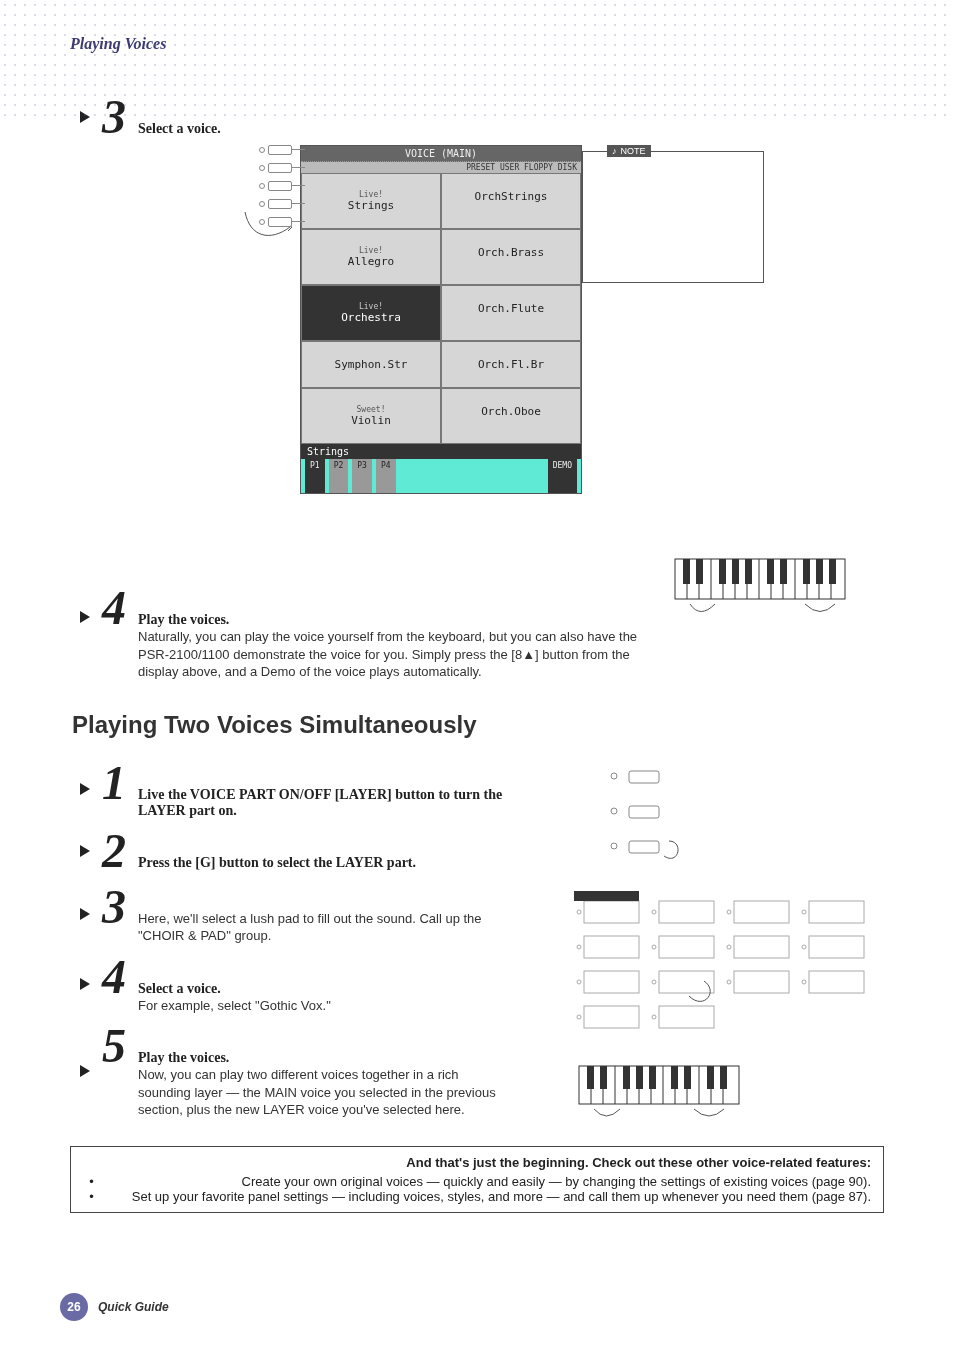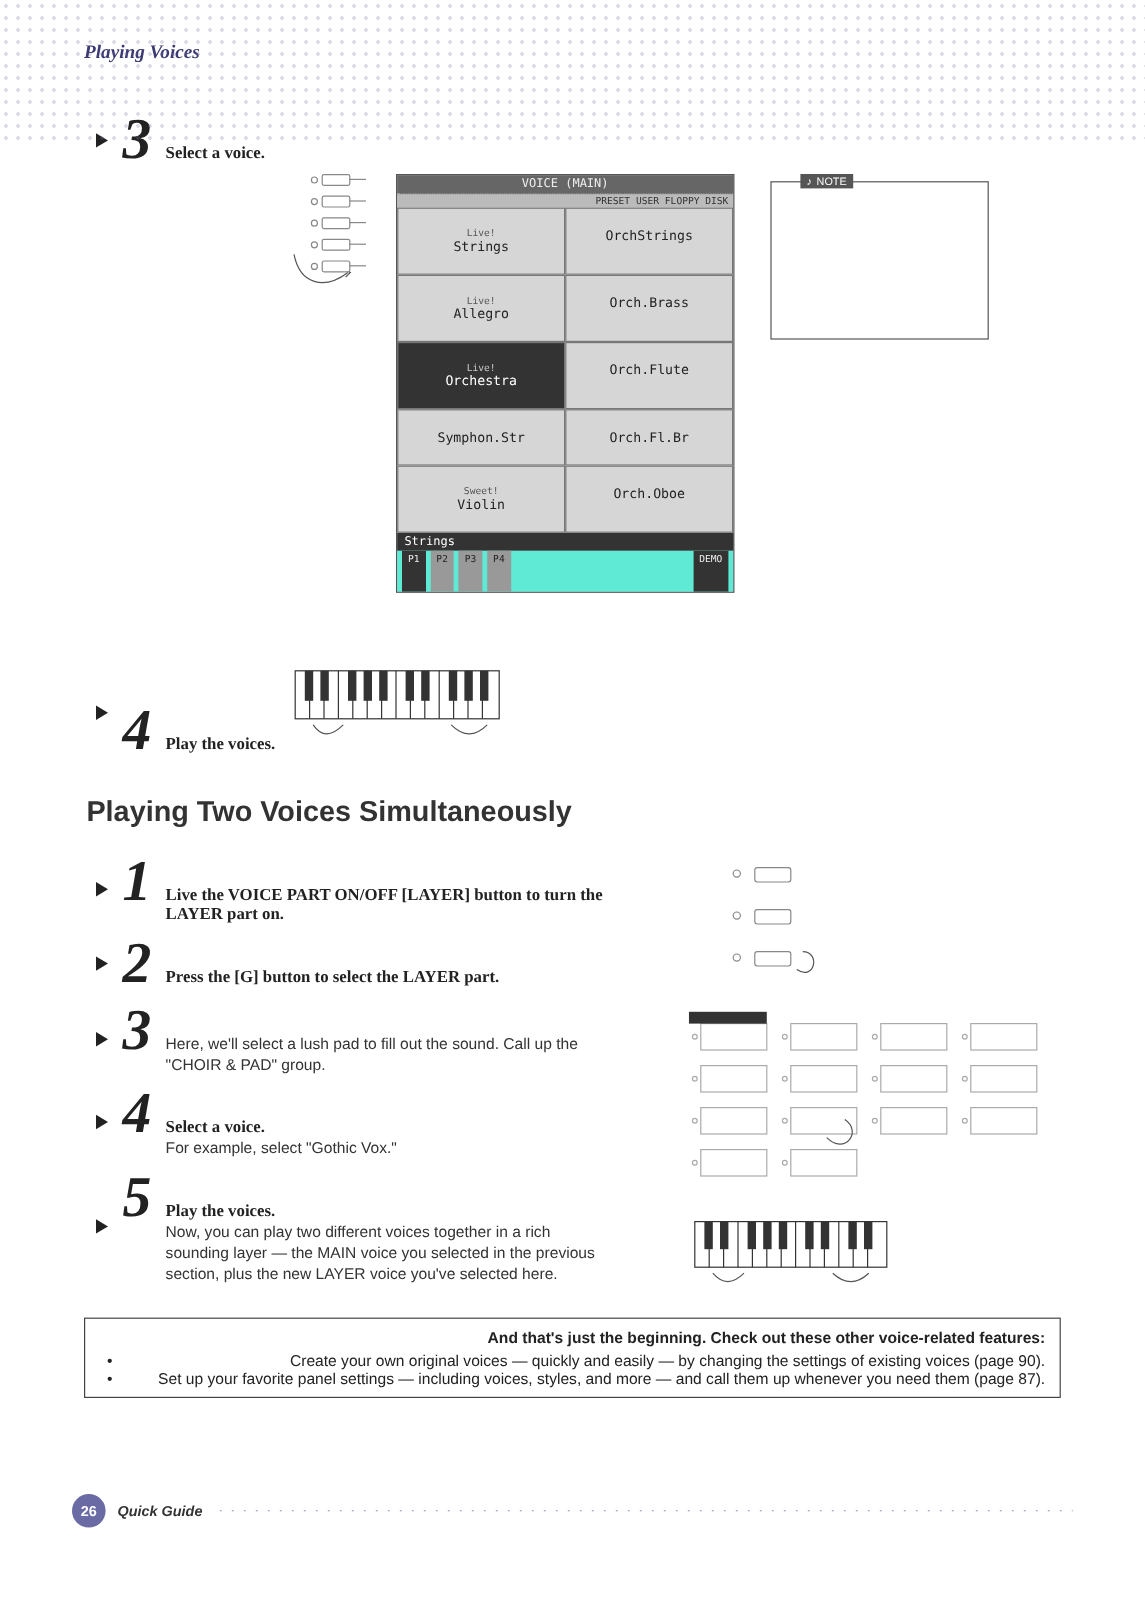--- a/index.html
+++ b/index.html
@@ -62,21 +62,21 @@
     line-height: 1.35;
     color: #333;
   }
   .section-heading {
     font-family: "Trebuchet MS", sans-serif;
     font-weight: 600;
     font-size: 24px;
     color: #333;
     margin: 30px 0 12px 12px;
   }
-  .row { display: flex; gap: 30px; }
+  .row { display: flex; }
   .lcd {
     border: 1px solid #555;
     background: #c8c8c8;
     font-family: "Lucida Console", monospace;
     font-size: 11px;
     width: 280px;
   }
   .lcd-title {
     background: #666;
     color: #eee;
@@ -220,20 +220,21 @@
     <div class="note-box">
       <div class="note-label">NOTE</div>
     </div>
   </div>
 
   <div class="big-step" style="margin-top:60px;">
     <span class="tri"></span>
     <span class="big-num">4</span>
     <div style="max-width:520px">
       <div class="step-heading">Play the voices.</div>
+      <div class="step-body">Naturally, you can play the voice yourself from the keyboard, but you can also have the PSR-2100/1100 demonstrate the voice for you. Simply press the [8▲] button from the display above, and a Demo of the voice plays automatically.</div>
     </div>
     <div>
       <svg width="180" height="70">
         <rect x="5" y="5" width="170" height="40" fill="#fff" stroke="#333"></rect>
         <g stroke="#333">
             <line x1="17" y1="5" x2="17" y2="45"></line>
             <line x1="29" y1="5" x2="29" y2="45"></line>
             <line x1="41" y1="5" x2="41" y2="45"></line>
             <line x1="53" y1="5" x2="53" y2="45"></line>
             <line x1="65" y1="5" x2="65" y2="45"></line>

